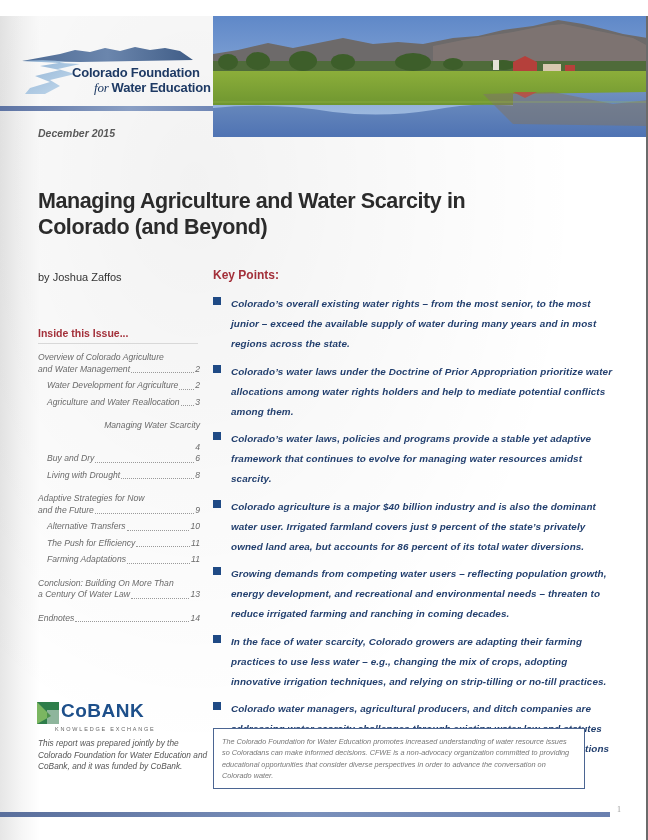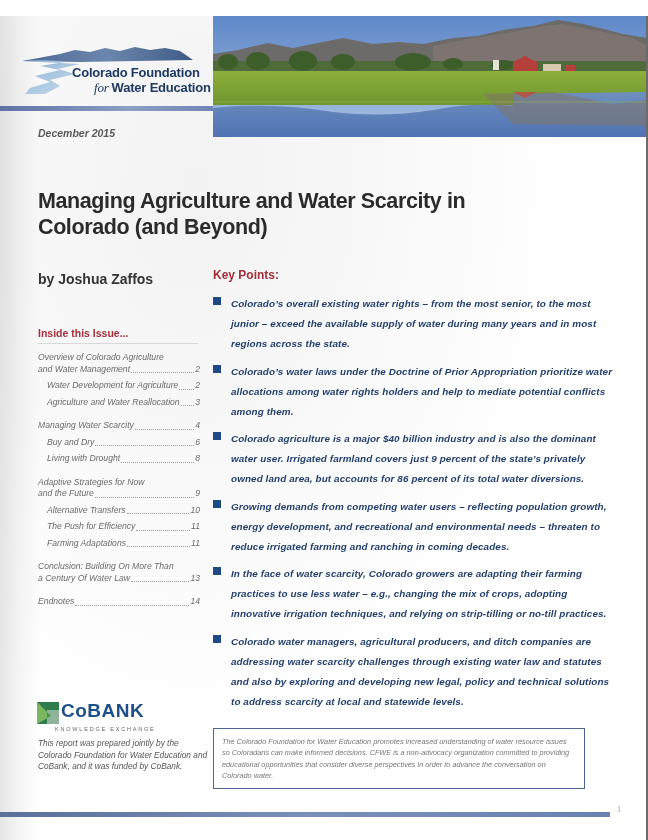--- a/index.html
+++ b/index.html
@@ -46,21 +46,21 @@
     position: absolute; left: 38px; top: 111px; font-size: 10.5px; font-style: italic; font-weight: bold;
     color: #5a5a5a;
   }
 
   .title {
     position: absolute; left: 38px; top: 172px; width: 450px;
     font-size: 21.5px; font-weight: bold; color: #2b2b2b; line-height: 26px; letter-spacing: -0.4px;
   }
 
   .byline {
-    position: absolute; left: 38px; top: 255px; font-size: 14px; font-weight: bold; color: #333;
+    position: absolute; left: 38px; top: 255px; font-size: 11px; font-weight: normal; color: #333;
   }
 
   
   .toc-head {
     position: absolute; left: 38px; top: 311px; font-size: 10.5px; font-weight: bold; color: #a3303a;
   }
   .toc-rule {
     position: absolute; left: 38px; top: 327px; width: 160px; height: 1px; background: #d8d8d8;
   }
   .toc { position: absolute; left: 38px; top: 336px; width: 162px; }
@@ -208,21 +208,21 @@
     <div class="toc-item sub" style="margin-bottom:5px;">
         <span class="label">Water Development for Agriculture</span>
         <span class="dots"></span>
         <span class="pg">2</span>
       </div>
     <div class="toc-item sub" style="margin-bottom:12px;">
         <span class="label">Agriculture and Water Reallocation</span>
         <span class="dots"></span>
         <span class="pg">3</span>
       </div>
-    <div class="toc-item" style="margin-bottom:5px;">
+    <div class="toc-item" style="flex-direction:column;">
         <span class="label">Managing Water Scarcity</span>
         <span class="dots"></span>
         <span class="pg">4</span>
       </div>
     <div class="toc-item sub" style="margin-bottom:5px;">
         <span class="label">Buy and Dry</span>
         <span class="dots"></span>
         <span class="pg">6</span>
       </div>
     <div class="toc-item sub" style="margin-bottom:12px;">
@@ -284,20 +284,24 @@
     <li class="kp-item">
         <span class="kp-bullet"></span>
         <div class="kp-text">Colorado’s overall existing water rights – from the most senior, to the most junior – exceed the available supply of water during many years and in most regions across the state.</div>
       </li>
     <li class="kp-item">
         <span class="kp-bullet"></span>
         <div class="kp-text">Colorado’s water laws under the Doctrine of Prior Appropriation prioritize water allocations among water rights holders and help to mediate potential conflicts among them.</div>
       </li>
     <li class="kp-item">
         <span class="kp-bullet"></span>
+        <div class="kp-text">Colorado’s water laws, policies and programs provide a stable yet adaptive framework that continues to evolve for managing water resources amidst scarcity.</div>
+      </li>
+    <li class="kp-item">
+        <span class="kp-bullet"></span>
         <div class="kp-text">Colorado agriculture is a major $40 billion industry and is also the dominant water user. Irrigated farmland covers just 9 percent of the state’s privately owned land area, but accounts for 86 percent of its total water diversions.</div>
       </li>
     <li class="kp-item">
         <span class="kp-bullet"></span>
         <div class="kp-text">Growing demands from competing water users – reflecting population growth, energy development, and recreational and environmental needs – threaten to reduce irrigated farming and ranching in coming decades.</div>
       </li>
     <li class="kp-item">
         <span class="kp-bullet"></span>
         <div class="kp-text">In the face of water scarcity, Colorado growers are adapting their farming practices to use less water – e.g., changing the mix of crops, adopting innovative irrigation techniques, and relying on strip-tilling or no-till practices.</div>
       </li>

